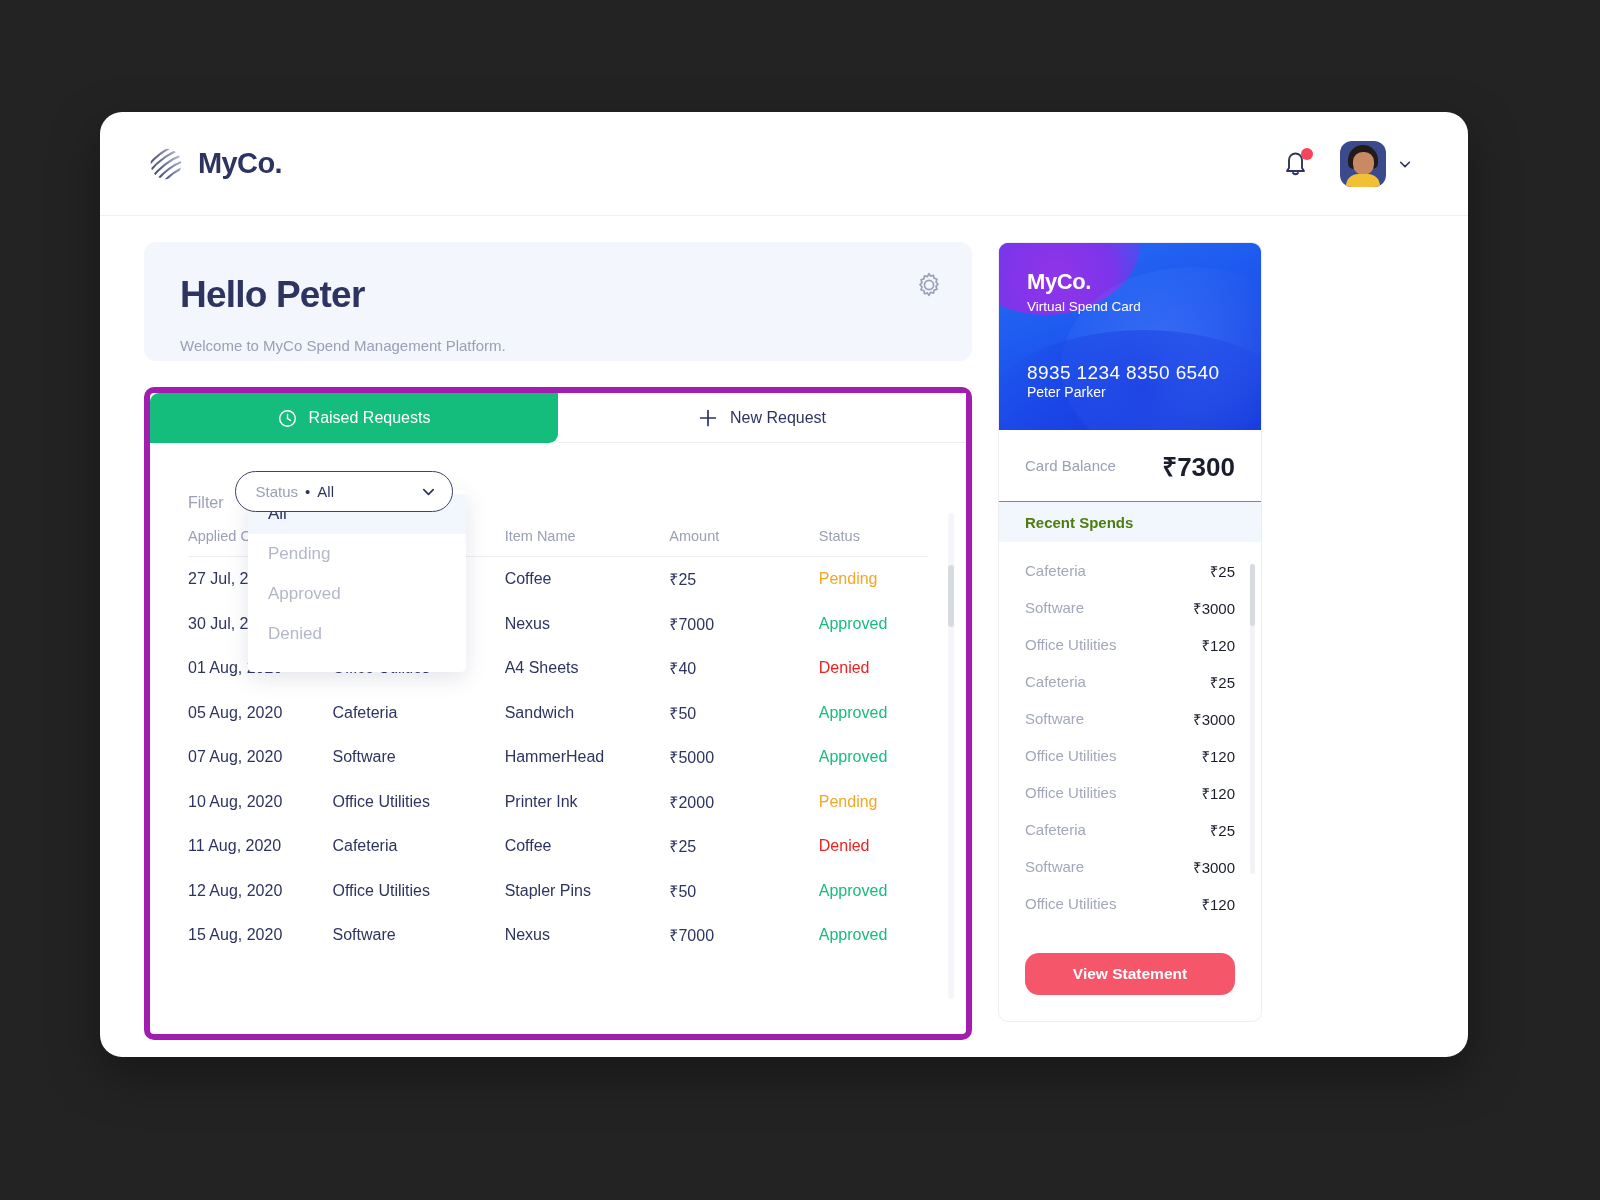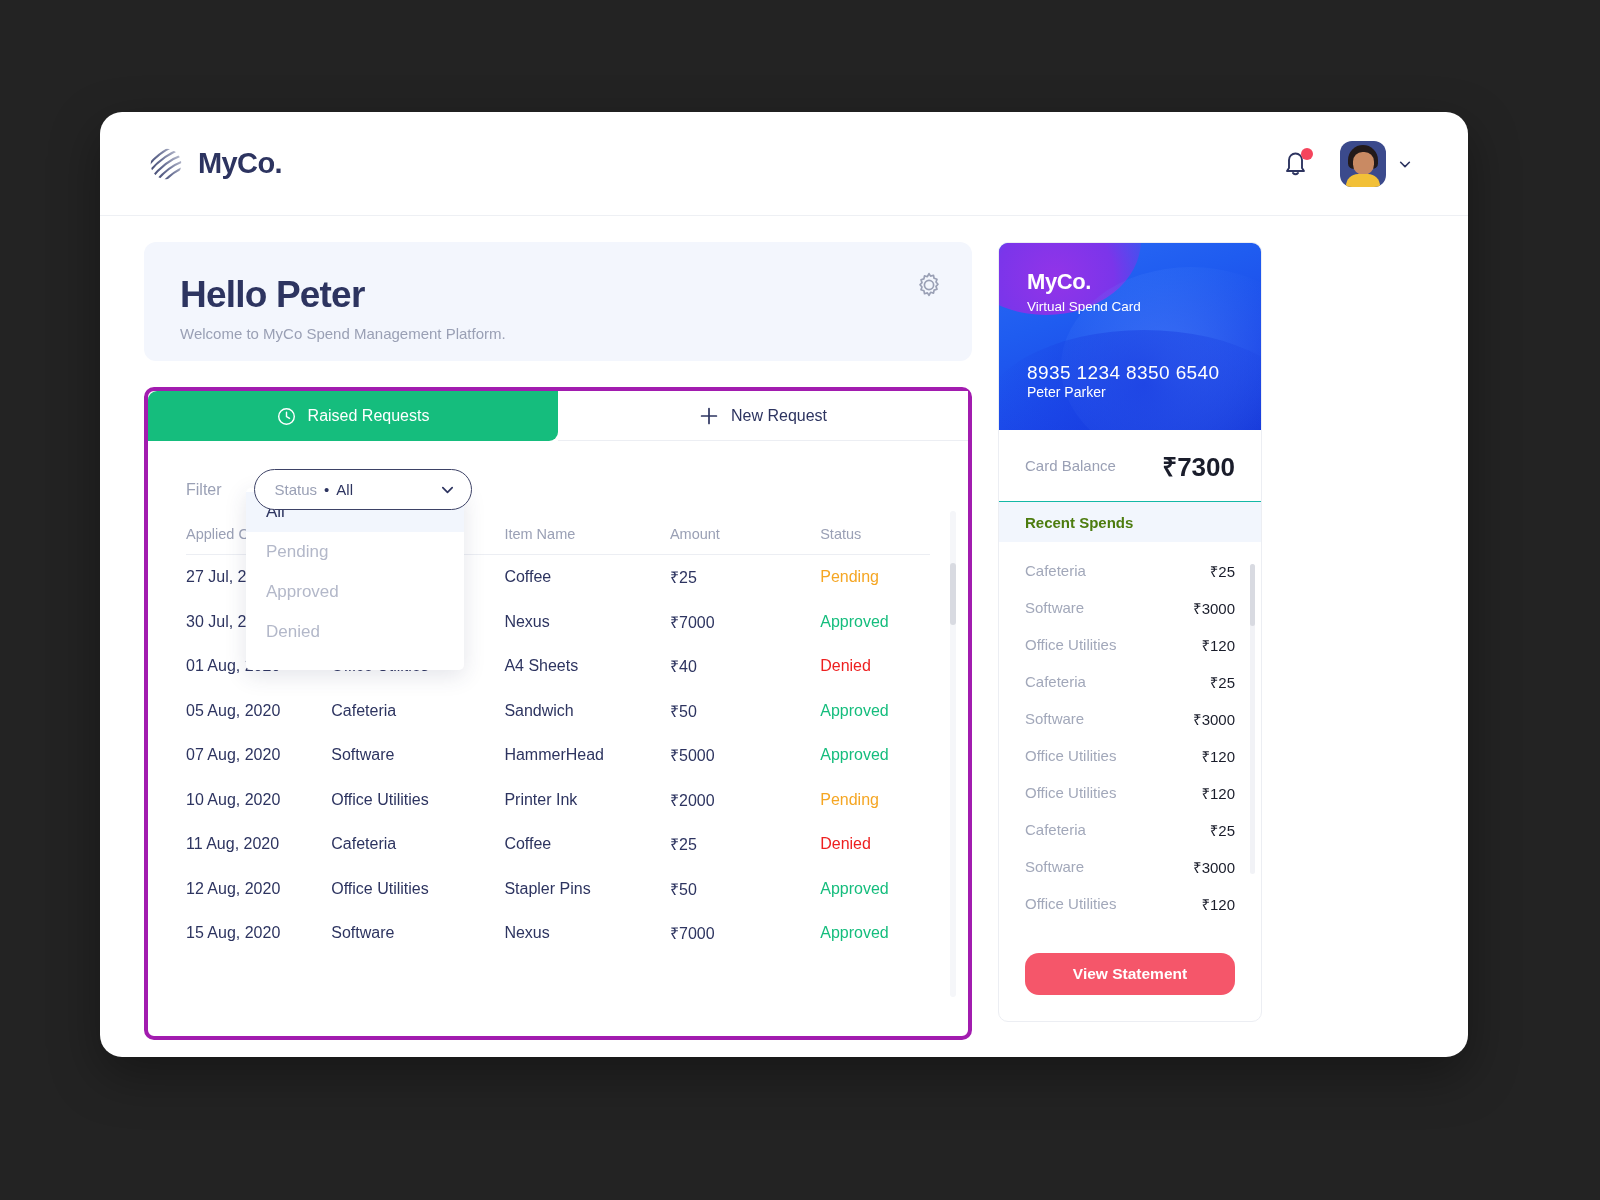--- a/index.html
+++ b/index.html
@@ -78,31 +78,31 @@
     border-radius: 12px;
     padding: 34px 34px 30px 36px;
     position: relative;
     height: 119px;
   }
   .hello-title {
     font-size: 37px; font-weight: bold; color: #2d3460;
     letter-spacing: -0.8px; line-height: 1.0;
   }
   .hello-sub {
-    margin-top: 12px; font-size: 15px; color: #9aa0b5;
+    margin-top: 24px; font-size: 15px; color: #9aa0b5;
   }
   .gear-btn {
     position: absolute; right: 30px; top: 30px;
     width: 26px; height: 26px; cursor: pointer;
   }
 
   
   .tabs-card {
     margin-top: 26px;
-    border: 4px solid #a21caf;
+    border: 6px solid #a21caf;
     border-radius: 10px;
     height: 653px;
     position: relative;
     background: #fff;
   }
   .tabs-row { display: flex; height: 50px; }
   .tab {
     flex: 1;
     display: flex; align-items: center; justify-content: center;
     gap: 12px;
@@ -114,21 +114,21 @@
     background: #15bd7d;
     color: #ffffff;
     border-top-left-radius: 9px;
     border-bottom-right-radius: 9px;
     border-bottom: none;
   }
   .tab.inactive { color: #2d3460; background: #fff; }
 
   
   .filter-row {
-    display: flex; align-items: center; gap: 32px;
+    display: flex; align-items: flex-end; gap: 11px;
     padding: 28px 0 0 38px;
     position: relative;
   }
   .filter-label { font-size: 16px; color: #9aa0b5; }
   .select-box {
     width: 218px; height: 41px;
     border: 1.5px solid #3d4266;
     border-radius: 21px;
     display: flex; align-items: center;
     padding: 0 16px 0 20px;

